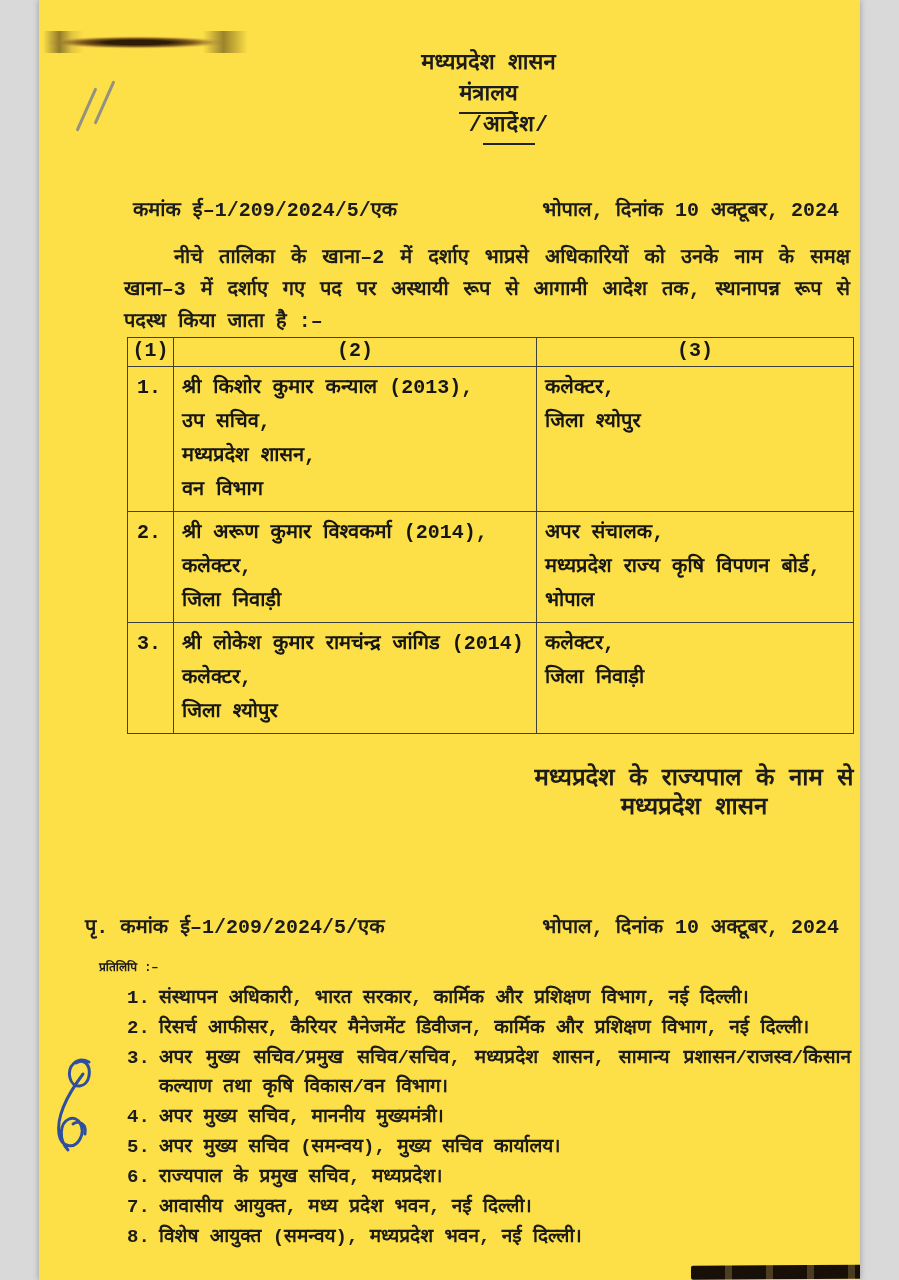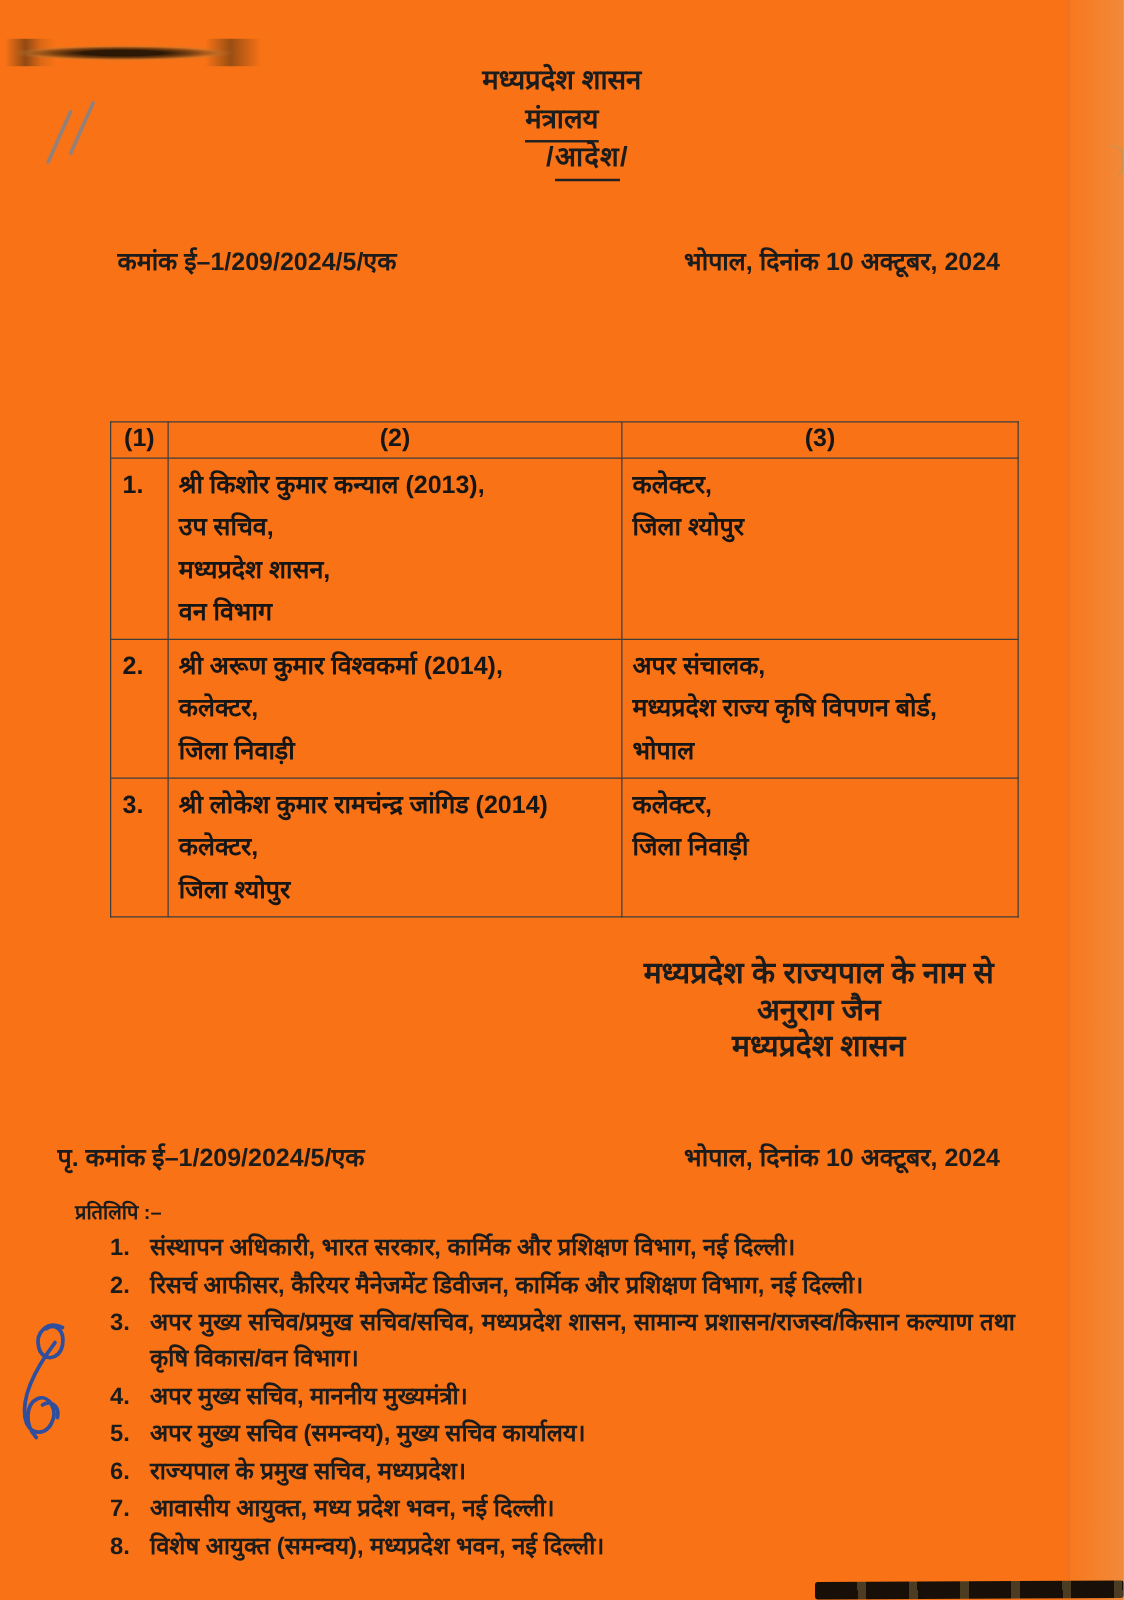--- a/index.html
+++ b/index.html
@@ -1,19 +1,19 @@
 <!DOCTYPE html>
 <html><head>
 <meta charset="utf-8">
 <style>
   html,body{margin:0;padding:0;background:#d9d9d9;}
   .page{
-    position:relative;width:899px;height:1280px;margin:0 auto;
-    background:#f97316;
-    font-family:Liberation Sans, sans-serif;
+    position:relative;width:821px;height:1280px;margin:0 auto;
+    background:#fde047;
+    font-family:Liberation Mono, monospace;
     color:#1c1c1c;overflow:hidden;
     box-shadow:0 0 6px rgba(0,0,0,.3);
   }
   
   .smudge{
     position:absolute;left:4px;top:31px;width:205px;height:22px;
     background:
       radial-gradient(ellipse 52% 34% at 46% 52%, rgba(34,18,4,.95) 0 30%, rgba(92,54,16,.8) 52%, rgba(170,122,60,.35) 72%, rgba(0,0,0,0) 85%),
       linear-gradient(to right, rgba(60,40,15,0) 0, rgba(60,40,15,.55) 8%, rgba(60,40,15,.15) 14%, rgba(60,40,15,0) 20%, rgba(60,40,15,0) 78%, rgba(60,40,15,.5) 88%, rgba(60,40,15,0) 100%);
   }
@@ -50,21 +50,21 @@
   .order-table tr.num-row td{height:22px;text-align:center;padding:0 4px 2px;line-height:26px;}
   .order-table tr.body-row td{line-height:34px;}
   .order-table tr.r1 td{height:112px;}
   .order-table tr.r2 td{height:102px;}
   .order-table tr.r3 td{height:80px;}
   .order-table td.sno{text-align:left;padding-left:9px;}
   
   .sig-block{position:absolute;left:460px;top:764px;width:390px;text-align:center;font-size:24px;font-weight:600;line-height:29px;}
   .sig-name{font-weight:700;padding-top:1px;}
   
-  .copy-label{position:absolute;left:60px;top:958px;font-size:16px;font-weight:700;}
+  .copy-label{position:absolute;left:60px;top:958px;font-size:12px;font-weight:700;}
   .copy-list{position:absolute;left:88px;top:984px;width:724px;font-size:19px;font-weight:600;}
   .copy-item{display:flex;margin-bottom:1px;line-height:29px;}
   .copy-item .num{width:32px;flex:0 0 32px;}
   .copy-item .txt{flex:1;}
   .copy-item.justify .txt{text-align:justify;}
 </style>
 </head>
 <body>
 
 <div class="page">
@@ -84,20 +84,21 @@
     <div>मध्यप्रदेश शासन</div>
     <div><span class="u">मंत्रालय</span></div>
     <div class="hdr-line4"><span>/</span><span class="u">आदेश</span><span>/</span></div>
   </div>
 
   <div class="ref-line" style="top:195px;">
     <span class="ref-no">कमांक ई–1/209/2024/5/एक</span>
     <span class="ref-date">भोपाल, दिनांक 10 अक्टूबर, 2024</span>
   </div>
 
+  <div class="intro"><span class="indent"></span><span>नीचे तालिका के खाना–2 में दर्शाए भाप्रसे अधिकारियों को उनके नाम के समक्ष खाना–3 में दर्शाए गए पद पर अस्थायी रूप से आगामी आदेश तक, स्थानापन्न रूप से पदस्थ किया जाता है :–</span></div>
 
   <table class="order-table">
     <colgroup>
         <col class="c1">
         <col class="c2">
         <col class="c3">
       </colgroup>
     <tbody>
     <tr class="num-row">
       <td>(1)</td>
@@ -140,21 +141,20 @@
       <td>
         <div>कलेक्टर,</div>
         <div>जिला निवाड़ी</div>
       </td>
     </tr>
   </tbody>
     </table>
 
   <div class="sig-block">
     <div>मध्यप्रदेश के राज्यपाल के नाम से</div>
-    <div class="sig-name">अनुराग जैन</div>
     <div>मध्यप्रदेश शासन</div>
   </div>
 
   <div class="ref-line endorse" style="top:912px;">
     <span class="ref-no">पृ. कमांक ई–1/209/2024/5/एक</span>
     <span class="ref-date">भोपाल, दिनांक 10 अक्टूबर, 2024</span>
   </div>
 
   <div class="copy-label">प्रतिलिपि :–</div>
   <div class="copy-list">

